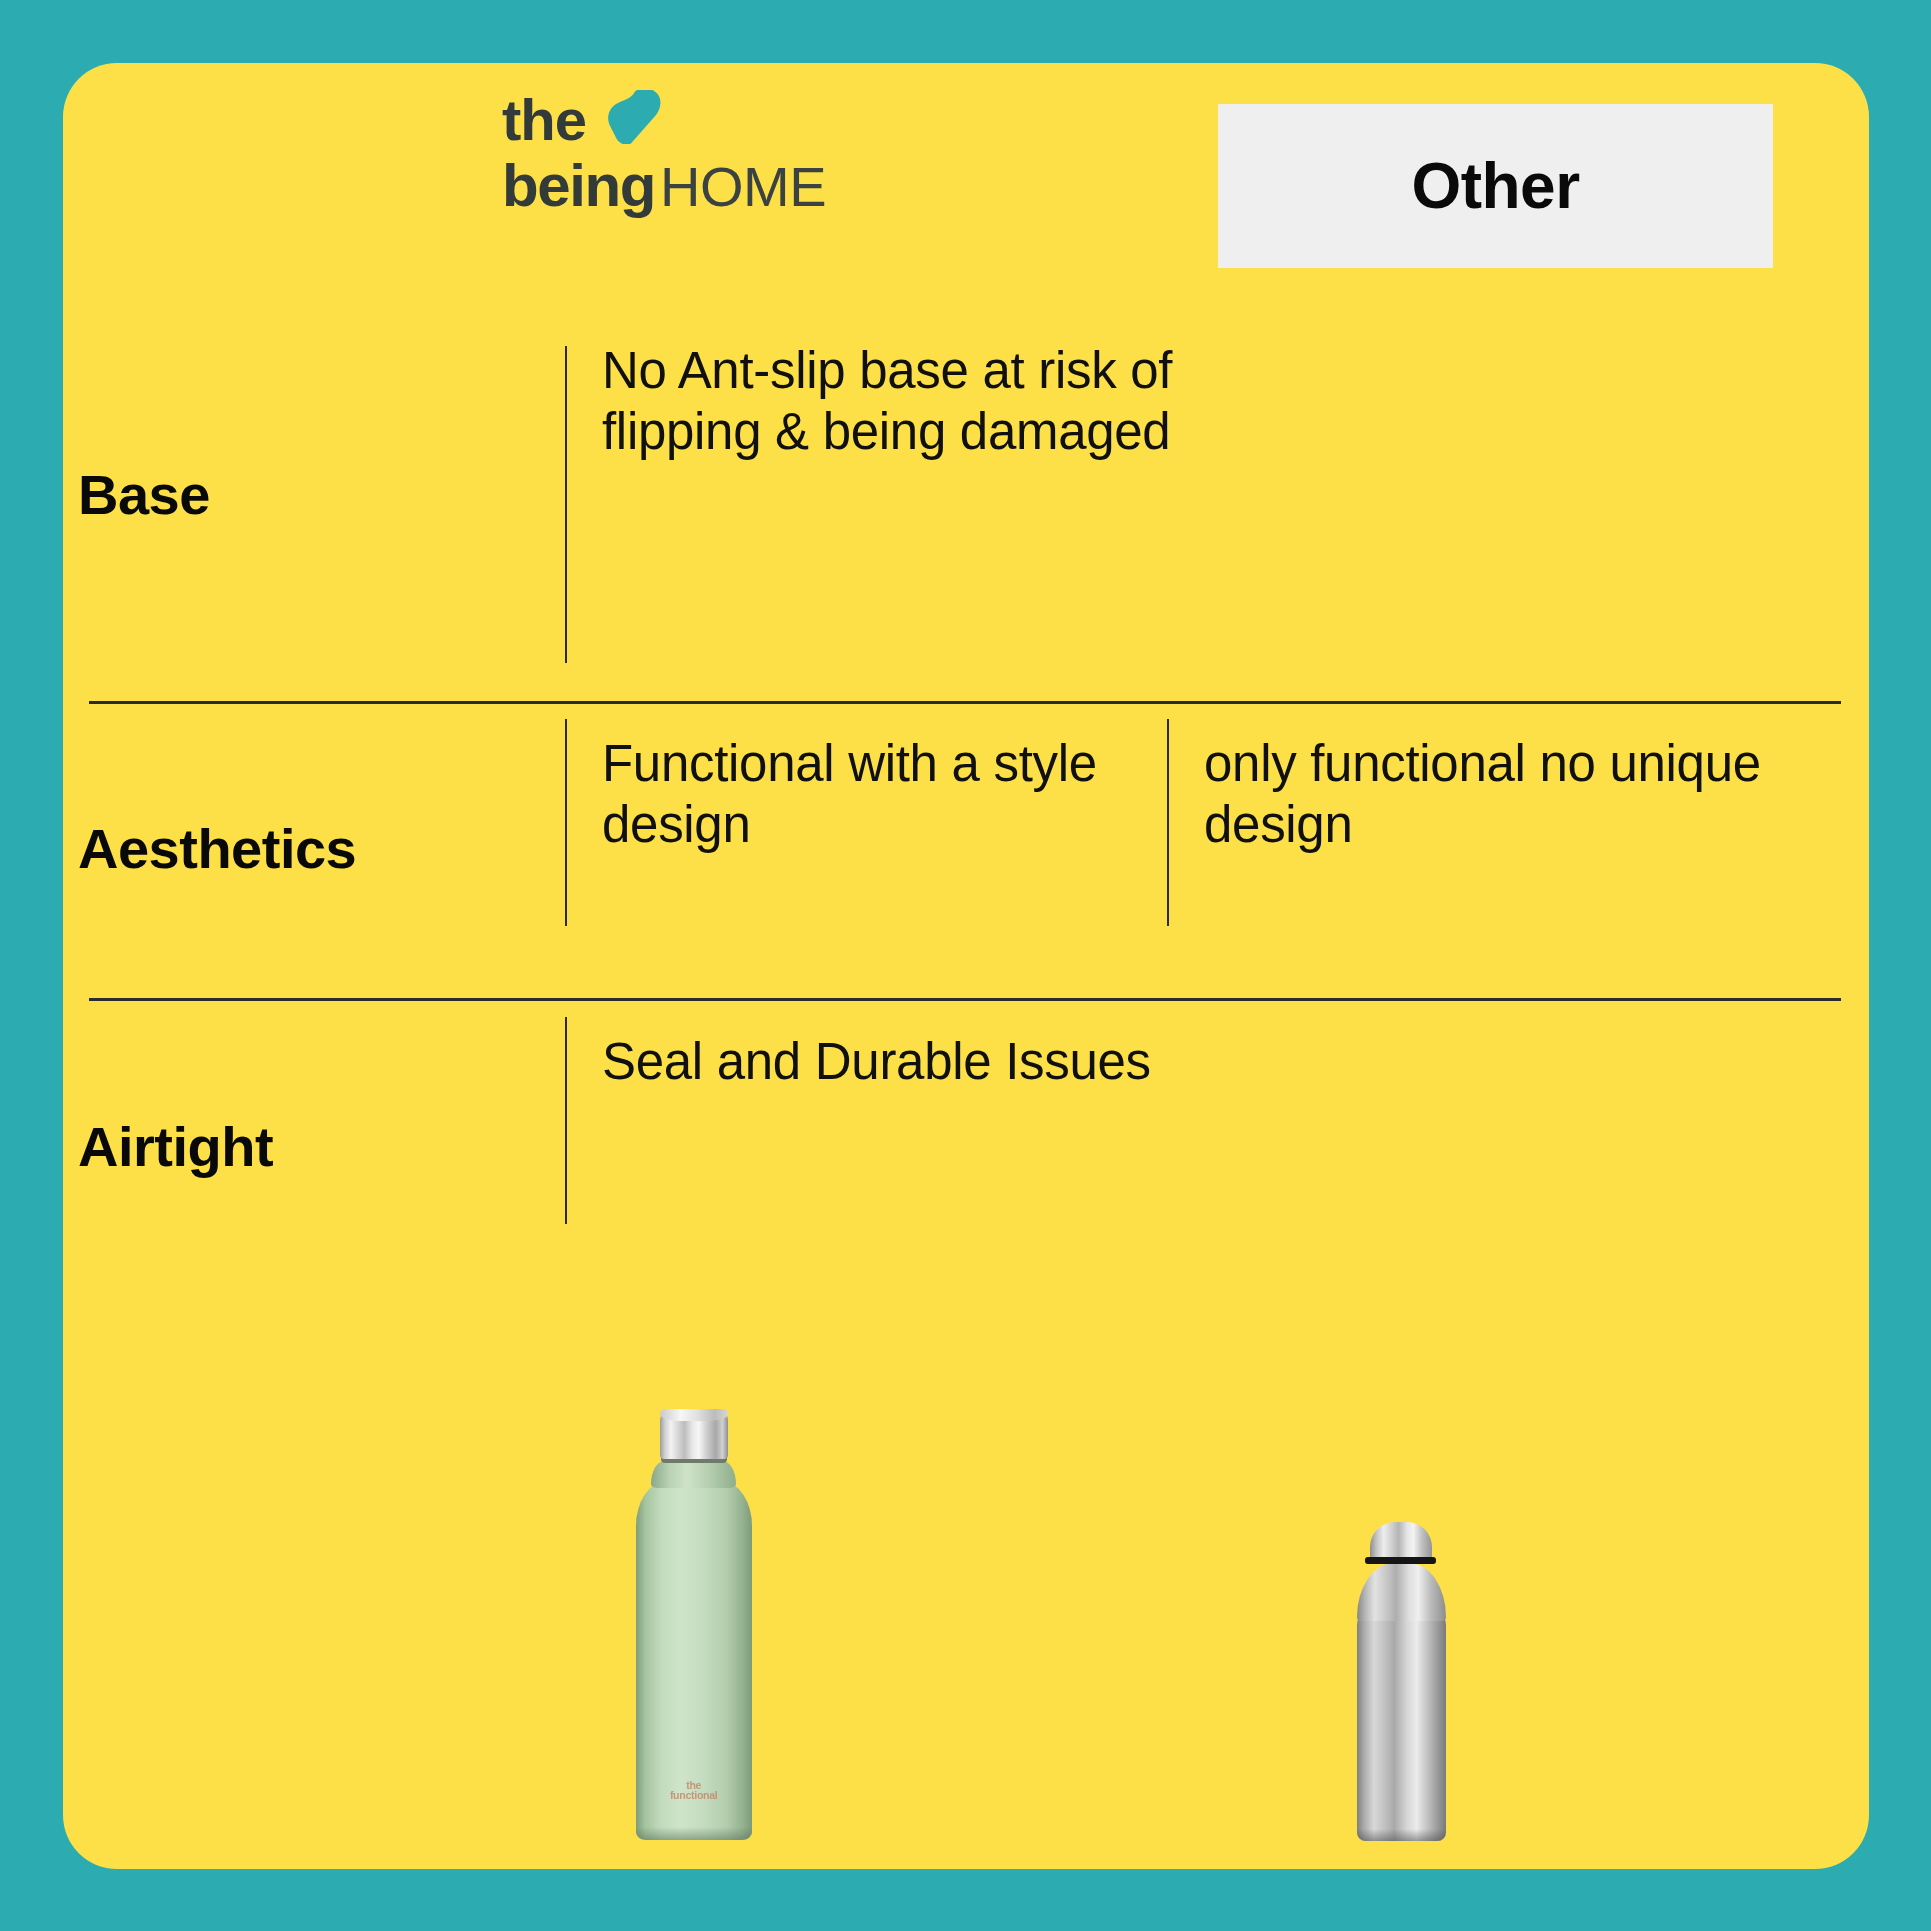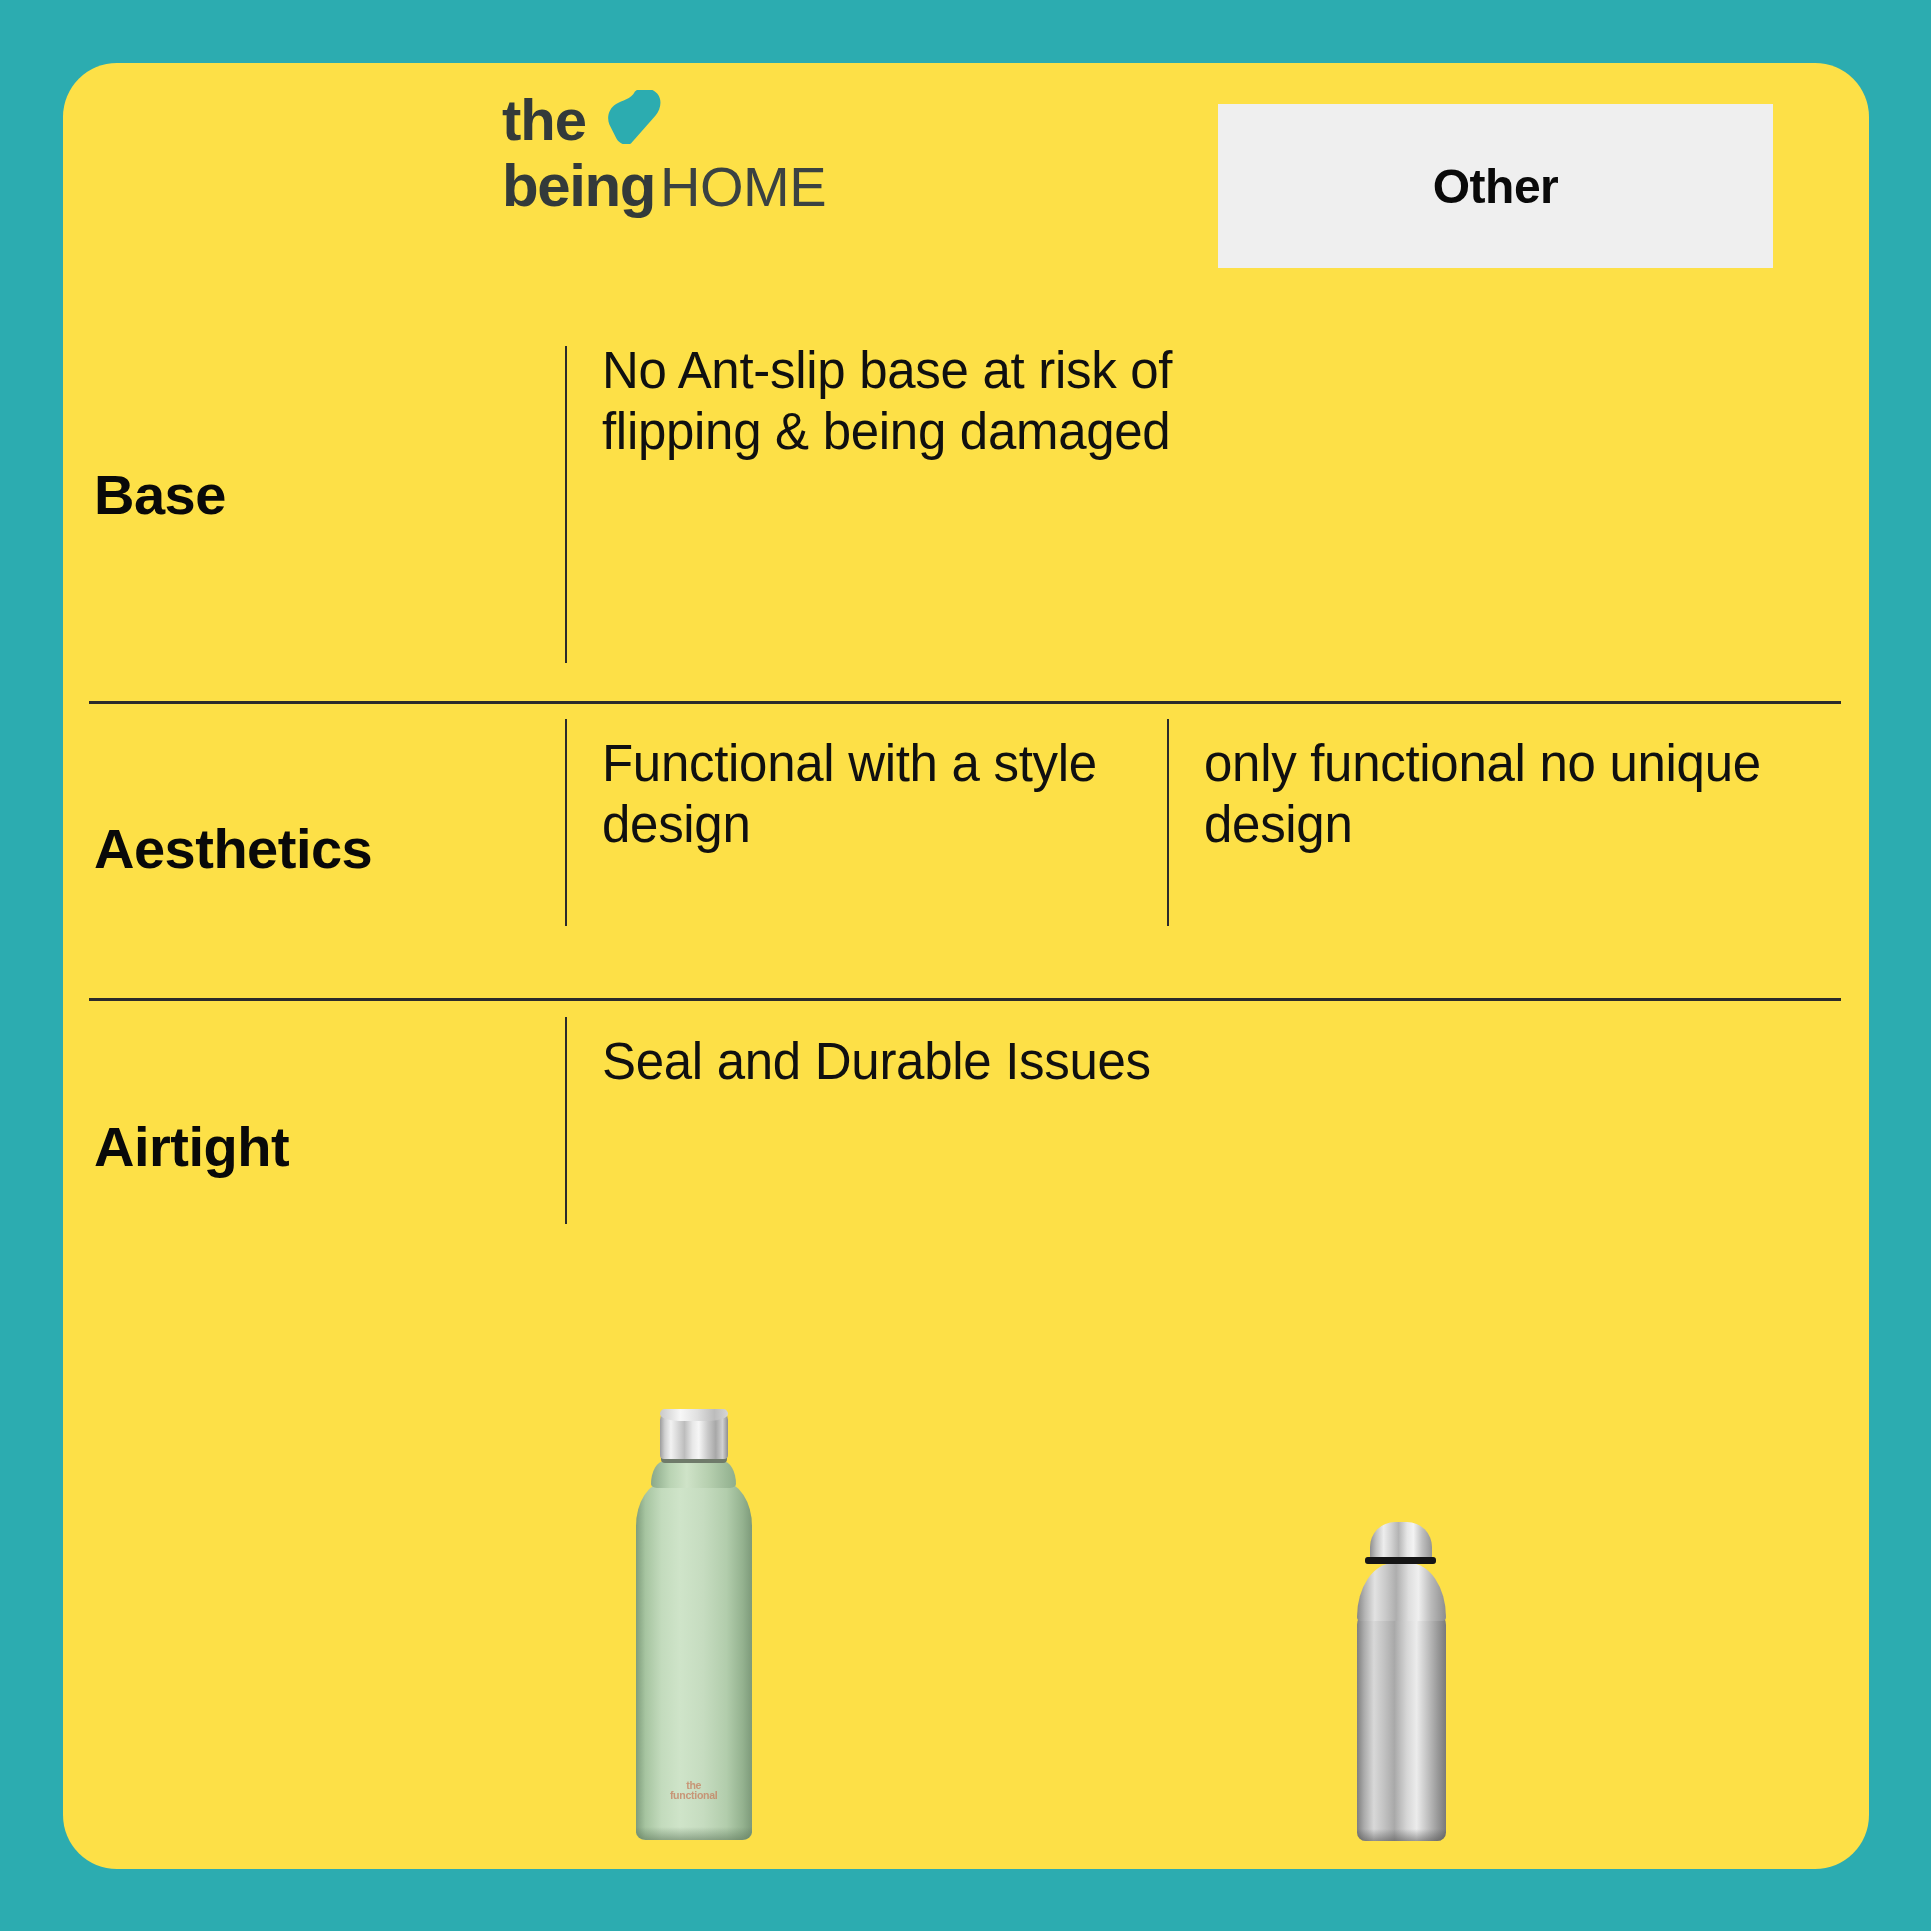--- a/index.html
+++ b/index.html
@@ -63,40 +63,40 @@
   }
 
   .other-box{
     position:absolute;
     left:1155px; top:41px;
     width:555px; height:164px;
     background:#EFEFEF;
     display:flex; align-items:center; justify-content:center;
   }
   .other-label{
-    font-size:48px; font-weight:bold; color:#0A0A0A;
+    font-size:64px; font-weight:bold; color:#0A0A0A;
     letter-spacing:-0.5px;
   }
 
   
   #table{ position:absolute; left:0; top:0; width:100%; }
 
   .row{
     position:absolute;
     left:0; width:100%;
     display:flex;
   }
   .row-1{ top:227px;  height:410px; }
   .row-2{ top:639px;  height:294px; }
   .row-3{ top:937px;  height:294px; }
 
   .cell-feature{
     width:502px;
     display:flex; align-items:center;
-    padding-left:31px;
+    padding-left:15px;
   }
   .feature-label{
     font-size:56px; font-weight:bold; color:#090909;
     letter-spacing:-0.5px; line-height:1.05;
   }
 
   .cell-mine,.cell-other{
     position:relative;
     padding-left:37px;
     padding-right:29px;

